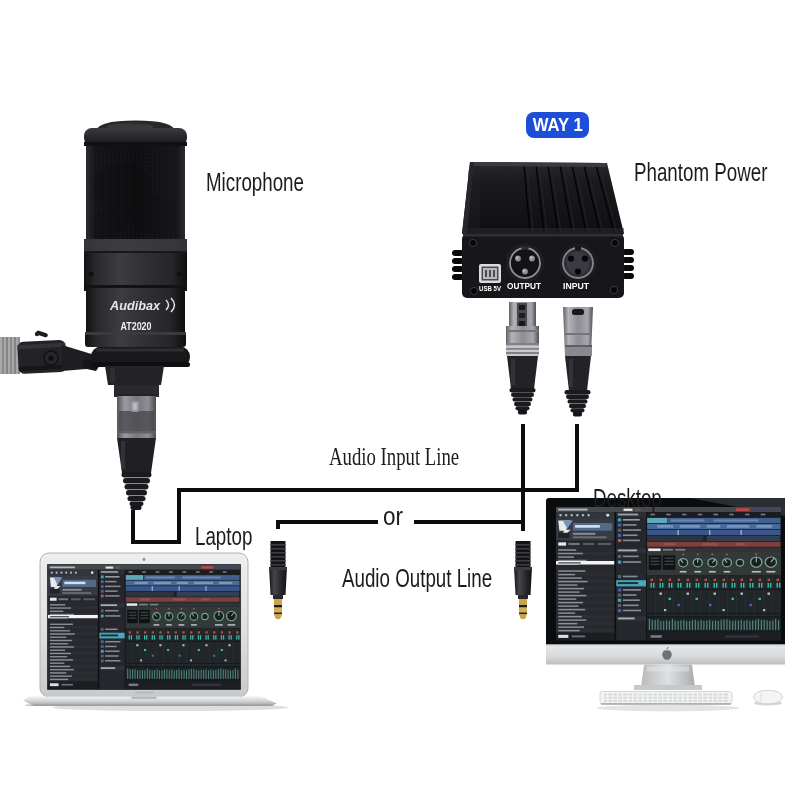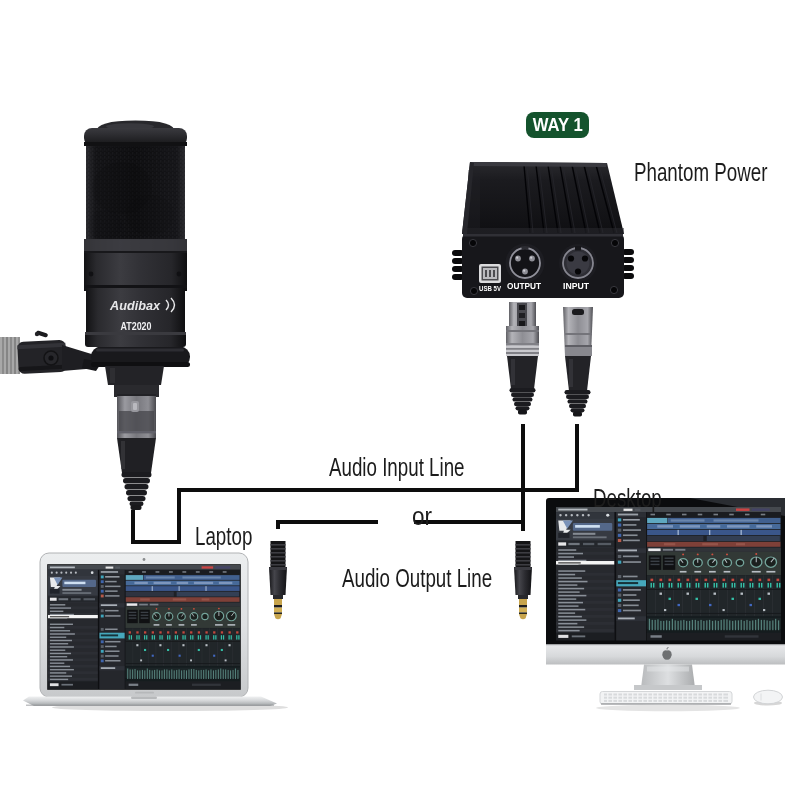--- a/index.html
+++ b/index.html
@@ -730,22 +730,23 @@
   <rect x="601" y="703" width="130" height="1.8" fill="#aeb0b2"></rect>
   <ellipse cx="668" cy="708" rx="72" ry="3.2" fill="#e4e4e4"></ellipse>
 
   <ellipse cx="768" cy="703" rx="14" ry="2.6" fill="#d6d6d6"></ellipse>
   <ellipse cx="768" cy="697" rx="14.5" ry="6.8" fill="#f3f4f5"></ellipse>
   <ellipse cx="768" cy="697" rx="14.5" ry="6.8" fill="none" stroke="#d2d4d6" stroke-width="1"></ellipse>
   <line x1="761" y1="693.5" x2="761" y2="700.5" stroke="#dcdee0" stroke-width="1"></line>
 </g>
 </svg>
 
-<div style="position:absolute;left:526px;top:112px;width:63px;height:26px;background:#14532d;border-radius:8px;color:#fff;font-weight:bold;font-size:18.5px;display:flex;align-items:center;justify-content:center;font-family:'Liberation Sans',sans-serif;">
+<div style="position:absolute;left:526px;top:112px;width:63px;height:26px;background:#1d4ed8;border-radius:8px;color:#fff;font-weight:bold;font-size:18.5px;display:flex;align-items:center;justify-content:center;font-family:'Liberation Sans',sans-serif;">
       <span style="display:inline-block;transform:scaleX(0.9);white-space:nowrap;">WAY 1</span>
     </div>
+<div class="lbl" style="left:206px;top:170px;"><span>Microphone</span></div>
 <div class="lbl" style="left:634px;top:160px;"><span>Phantom Power</span></div>
-<div class="lbl" style="left:329px;top:455px;"><span>Audio Input Line</span></div>
+<div class="lbl" style="left:329px;top:444px;font-family:Liberation Serif, serif;"><span>Audio Input Line</span></div>
 <div class="lbl" style="left:593px;top:466px;margin-top:20px;"><span>Desktop</span></div>
 <div class="lbl" style="left:195px;top:524px;"><span>Laptop</span></div>
-<div class="lbl" style="left:383px;top:504px;margin-left:29px;"><span style="transform:scaleX(0.9);">or</span></div>
+<div class="lbl" style="left:383px;top:504px;"><span style="transform:scaleX(0.9);">or</span></div>
 <div class="lbl" style="left:326px;top:566px;margin-left:16px;"><span>Audio Output Line</span></div>
 </div>
 
 </body></html>

